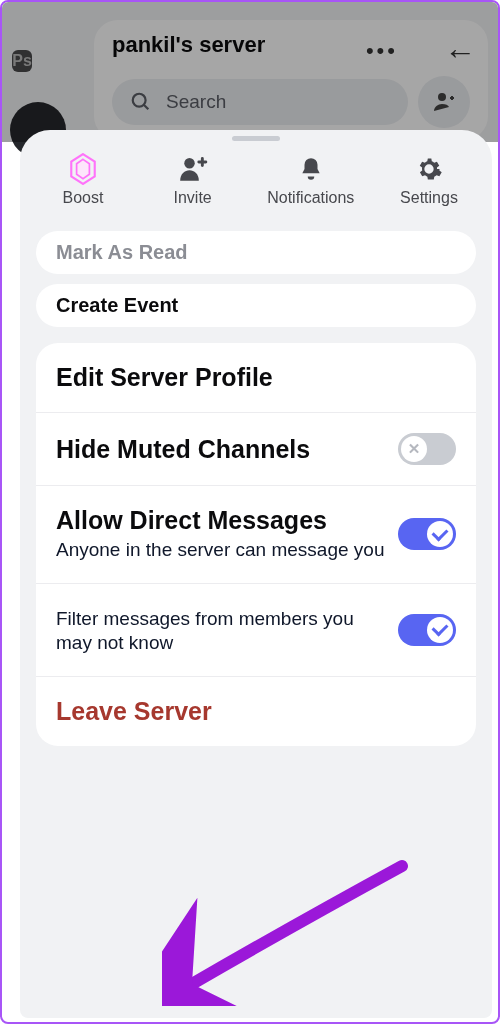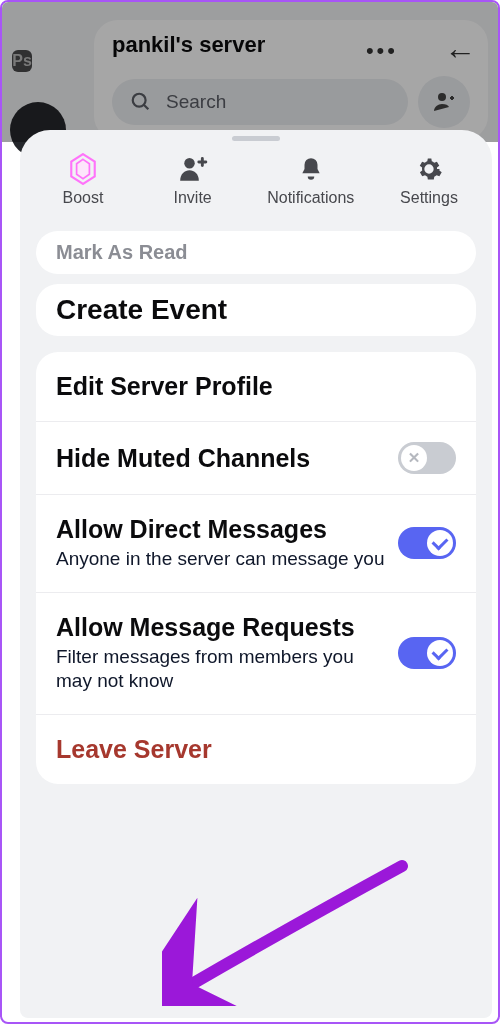--- a/index.html
+++ b/index.html
@@ -23,21 +23,21 @@
     .sheet-inner { padding: 6px 8px 12px 8px; }
     .grabber { width: 48px; height: 5px; background: #c9ccd2; border-radius: 3px; margin: 6px auto 0 auto; }
     
     .actions-row { display: flex; justify-content: space-between; padding: 6px 20px 14px 20px; }
     .action-item { display: flex; flex-direction: column; align-items: center; gap: 4px; min-width: 70px; }
     .action-icon { width: 36px; height: 32px; display: flex; align-items: center; justify-content: center; }
     .action-label { font-size: 16px; color: #47484d; }
     
     .card { background: #fff; border-radius: 22px; margin: 10px 8px; padding: 10px 20px; }
     .card-title-muted { font-size: 20px; font-weight: 700; color: #8b8d94; }
-    .card-title { font-size: 28px; font-weight: 800; color: #0b0b0d; }
+    .card-title { font-size: 20px; font-weight: 800; color: #0b0b0d; }
     
     .settings-card { background: #fff; border-radius: 22px; margin: 16px 8px 0 8px; padding: 0; }
     .setting-row { padding: 20px 20px; border-bottom: 1px solid #ececef; display: flex; align-items: center; justify-content: space-between; gap: 12px; }
     .setting-row:last-child { border-bottom: none; }
     .setting-text { flex: 1; }
     .setting-title { font-size: 25px; font-weight: 800; color: #0b0b0d; }
     .setting-sub { font-size: 19px; color: #0f172a; margin-top: 3px; line-height: 1.3; }
     .setting-danger { color: #a6382e; }
     
     
@@ -150,21 +150,20 @@
           <div class="setting-sub">Anyone in the server can message you</div>
         </div>
         <div class="toggle toggle-on">
           <div class="knob">
               <div class="check"></div>
             </div>
         </div>
       </div>
       <div class="setting-row">
         <div class="setting-text">
-          <div class="setting-title">Allow Message Requests</div>
           <div class="setting-sub">Filter messages from members you may not know</div>
         </div>
         <div class="toggle toggle-on">
           <div class="knob">
               <div class="check"></div>
             </div>
         </div>
       </div>
       <div class="setting-row">
         <div class="setting-title setting-danger">Leave Server</div>

